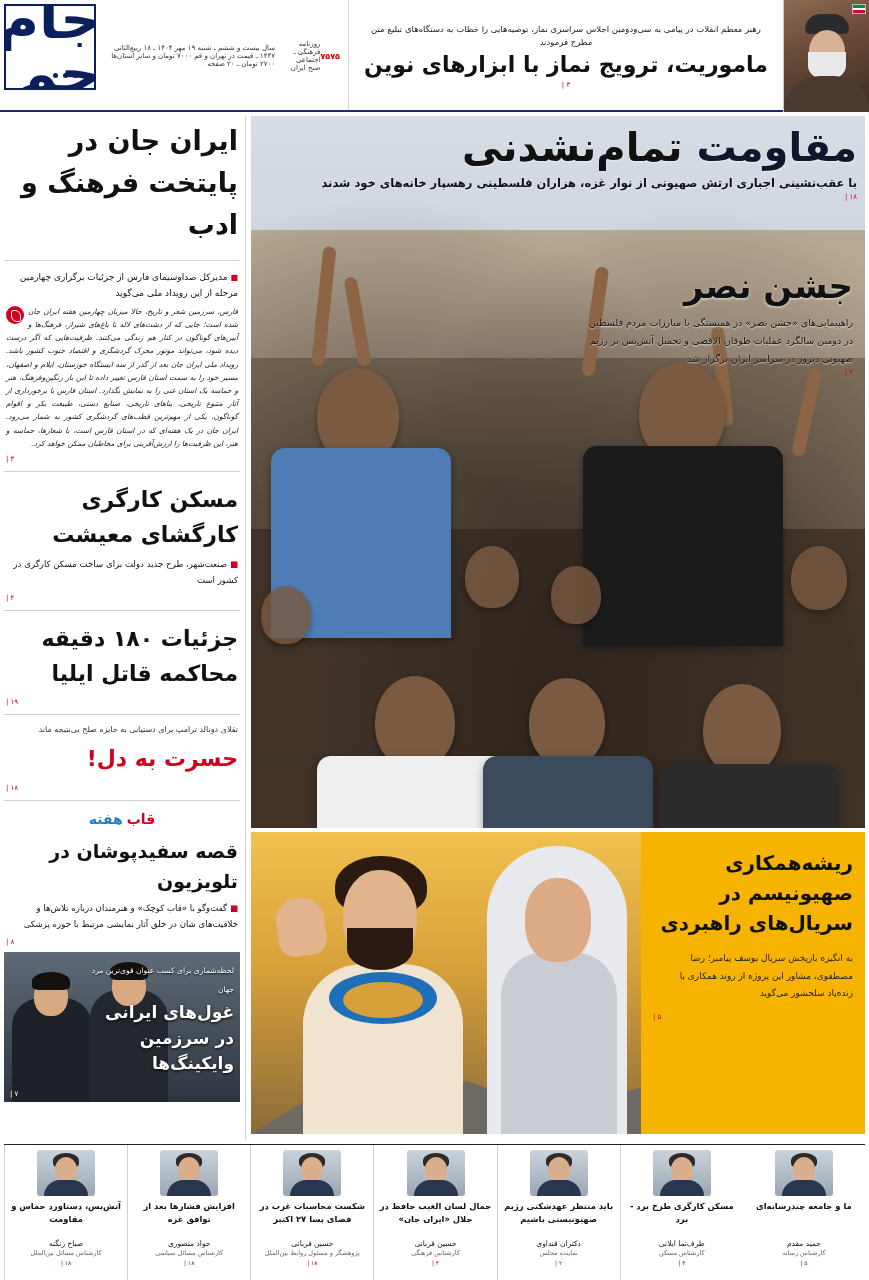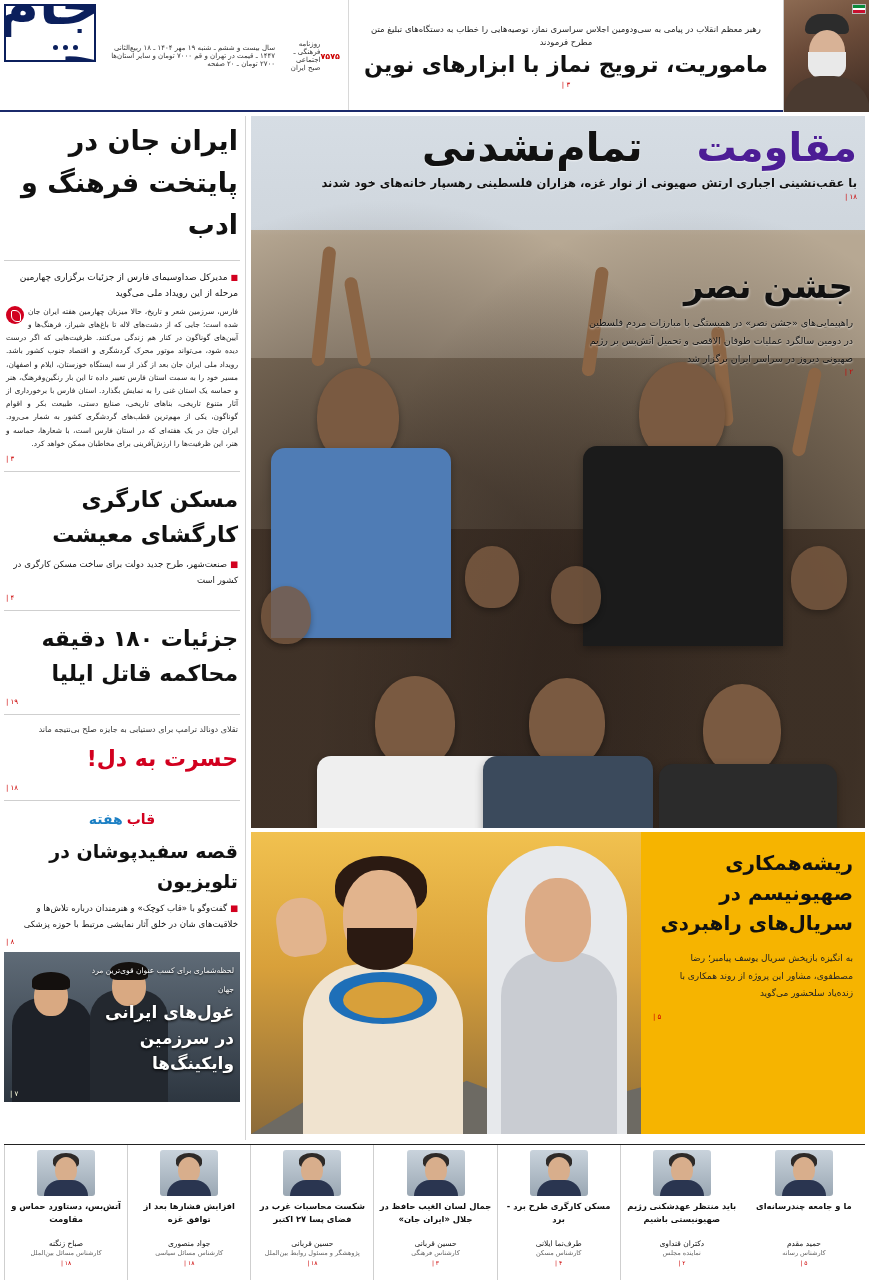--- a/index.html
+++ b/index.html
@@ -74,21 +74,21 @@
   }
   .logo-strip {
     display: flex; flex-direction: row-reverse; align-items: center;
     justify-content: space-between;
     font-size: 7px; color: #333; padding: 1px 4px;
   }
   .logo-strip .mid { color: #c00; font-weight: bold; font-size: 8px; }
   .logo-strip .issue { direction: rtl; }
   .logo-mark {
     margin-top: 2px;
-    height: 58px;
+    height: 86px;
     border: 2px solid #0b1f5c;
     background: #fff;
     display: flex; align-items: center; justify-content: center;
     position: relative; overflow: hidden;
   }
   .logo-word {
     font-family: "DejaVu Sans", sans-serif;
     font-size: 54px; font-weight: bold; color: #0b1f5c;
     letter-spacing: -2px; line-height: 1; transform: scaleX(1.05);
   }
@@ -129,21 +129,21 @@
     background: linear-gradient(#d6dde4, rgba(214,221,228,0));
   }
   .headline-overlay {
     position: absolute; top: 8px; right: 8px; left: 8px;
     text-align: right; z-index: 6;
   }
   .headline-main {
     font-size: 40px; font-weight: bold; color: #111; line-height: 1.15;
     text-shadow: 0 1px 2px rgba(255,255,255,.6);
   }
-  .headline-main .red { color: #4c1d95; margin-left: 40px; }
+  .headline-main .red { color: #0f172a; }
   .headline-sub {
     margin-top: 6px; font-size: 11.5px; color: #111; font-weight: bold;
     text-shadow: 0 1px 2px rgba(255,255,255,.6);
   }
   .headline-ref { font-size: 7px; color: #c00; margin-top: 3px; }
   .secondary-title {
     position: absolute; top: 150px; right: 12px; z-index: 6;
     font-size: 34px; font-weight: bold; color: #111;
     text-shadow: 0 1px 3px rgba(255,255,255,.75);
   }
@@ -209,21 +209,21 @@
   .r-head-art .t {
     font-size: 27px; font-weight: bold; color: #111; line-height: 1.55;
   }
   .hr-line { border: 0; border-top: 1px solid #cfcfcf; margin: 5px 0; }
   .bullet-deck {
     font-size: 9px; line-height: 1.85; color: #111; text-align: right; padding: 0 2px;
   }
   .bullet-deck .sq { color: #d2001f; font-size: 8px; }
   .body-text {
     font-size: 7.4px; line-height: 1.78; color: #222; text-align: justify;
-    padding: 0 2px; position: relative;
+    padding: 0 2px; position: relative; font-style: italic;
   }
   .drop-logo {
     float: left; width: 18px; height: 18px; border-radius: 50%;
     background: #d2001f; margin: 1px 4px 2px 0;
     position: relative;
   }
   .drop-logo::after {
     content: ""; position: absolute; left: 5px; top: 4px; width: 8px; height: 10px;
     border: 1.6px solid #fff; border-radius: 2px 6px 2px 6px;
   }
@@ -485,41 +485,41 @@
       <span class="nm">حسین قربانی</span>
       <span class="role">کارشناس فرهنگی</span>
       <span class="pg">۳ |</span>
     </div>
     <div class="colm">
       <span class="avatar">
           <span class="hair"></span>
           <span class="h"></span>
           <span class="s"></span>
         </span>
+      <span class="ttl">باید منتظر عهدشکنی رژیم صهیونیستی باشیم</span>
+      <span class="nm">دکتران قنداوی</span>
+      <span class="role">نماینده مجلس</span>
+      <span class="pg">۲ |</span>
+    </div>
+    <div class="colm">
+      <span class="avatar">
+          <span class="hair"></span>
+          <span class="h"></span>
+          <span class="s"></span>
+        </span>
       <span class="ttl">مسکن کارگری طرح برد - برد</span>
       <span class="nm">طرف‌نما ایلانی</span>
       <span class="role">کارشناس مسکن</span>
       <span class="pg">۴ |</span>
     </div>
     <div class="colm">
       <span class="avatar">
           <span class="hair"></span>
           <span class="h"></span>
           <span class="s"></span>
         </span>
-      <span class="ttl">باید منتظر عهدشکنی رژیم صهیونیستی باشیم</span>
-      <span class="nm">دکتران قنداوی</span>
-      <span class="role">نماینده مجلس</span>
-      <span class="pg">۲ |</span>
-    </div>
-    <div class="colm">
-      <span class="avatar">
-          <span class="hair"></span>
-          <span class="h"></span>
-          <span class="s"></span>
-        </span>
       <span class="ttl">ما و جامعه چندرسانه‌ای</span>
       <span class="nm">حمید مقدم</span>
       <span class="role">کارشناس رسانه</span>
       <span class="pg">۵ |</span>
     </div>
   </div>
 </div>
 
 </body></html>

